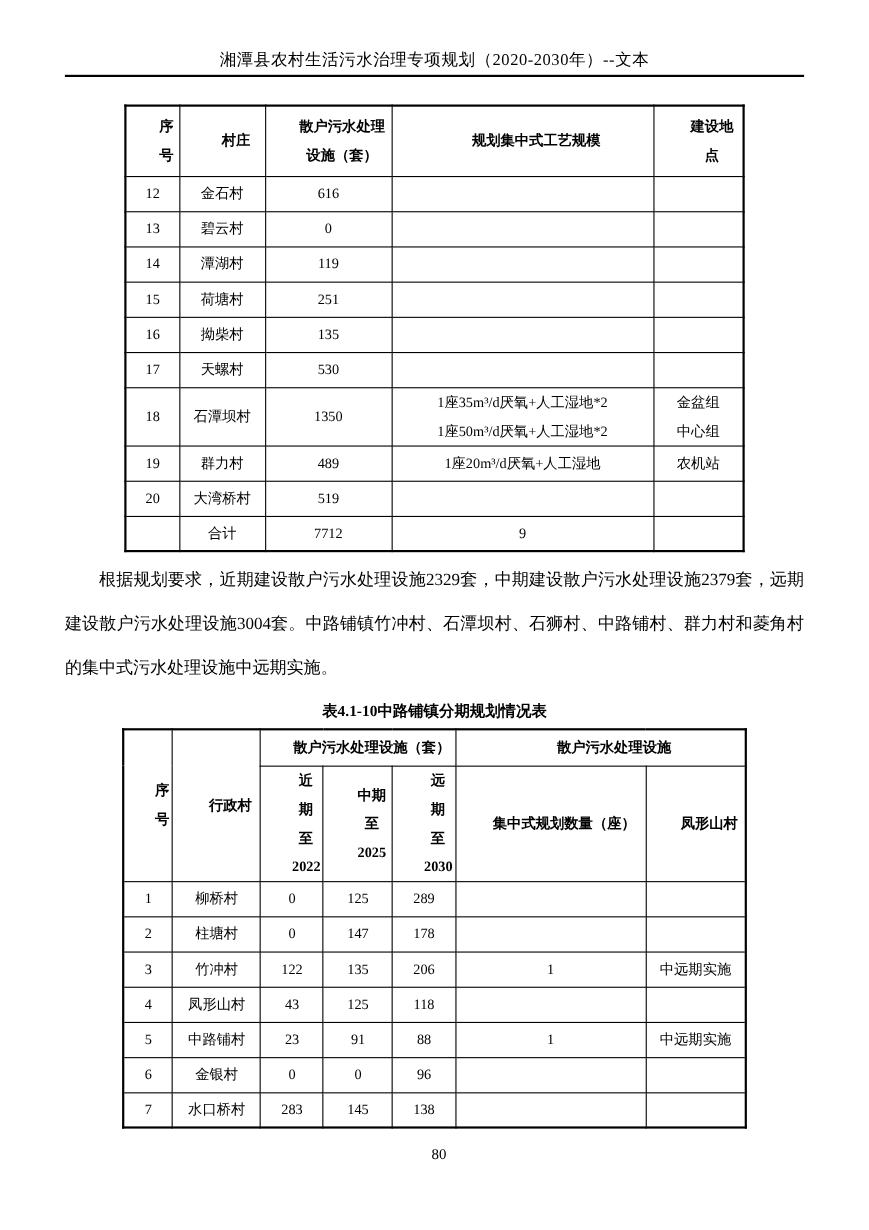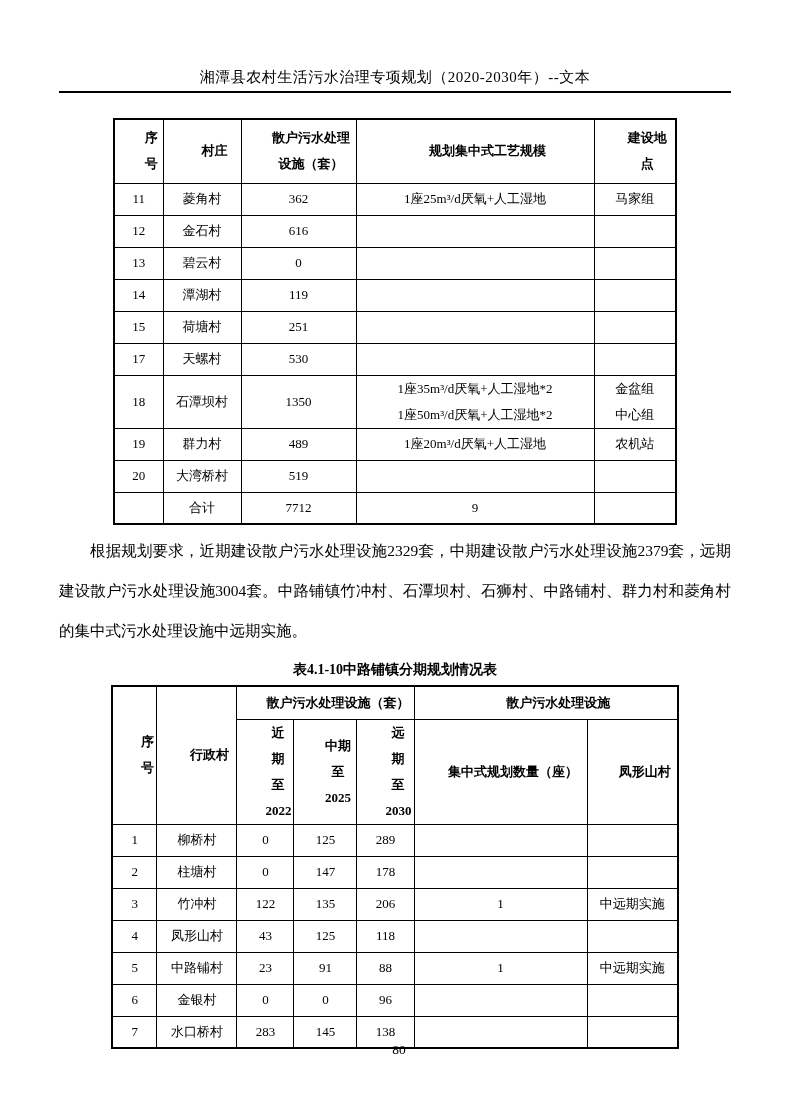--- a/index.html
+++ b/index.html
@@ -7,21 +7,21 @@
     position:relative;
     width:790px;height:1118px;
     background:#ffffff;
     color:#000;
     font-family:"Liberation Serif","DejaVu Serif",serif;
     overflow:hidden;
     box-sizing:border-box;
   }
   .doc-header{
     width:672px;margin:0 auto;
-    padding-top:68px;padding-bottom:4px;
+    padding-top:45px;padding-bottom:4px;
     border-bottom:2px solid #000;
   }
   .doc-title{
     text-align:center;
     font-size:15px;
     letter-spacing:0.5px;
     white-space:nowrap;
   }
   table{
     border-collapse:collapse;
@@ -90,27 +90,20 @@
       <tr>
         <th>序号</th>
         <th>村庄</th>
         <th>散户污水处理设施（套）</th>
         <th>规划集中式工艺规模</th>
         <th>建设地点</th>
       </tr>
     </thead>
     <tbody>
         <tr>
-          <td>11</td>
-          <td>菱角村</td>
-          <td>362</td>
-          <td>1座25m³/d厌氧+人工湿地</td>
-          <td>马家组</td>
-        </tr>
-        <tr>
           <td>12</td>
           <td>金石村</td>
           <td>616</td>
           <td></td>
           <td></td>
         </tr>
         <tr>
           <td>13</td>
           <td>碧云村</td>
           <td>0</td>
@@ -121,20 +114,27 @@
           <td>14</td>
           <td>潭湖村</td>
           <td>119</td>
           <td></td>
           <td></td>
         </tr>
         <tr>
           <td>15</td>
           <td>荷塘村</td>
           <td>251</td>
+          <td></td>
+          <td></td>
+        </tr>
+        <tr>
+          <td>16</td>
+          <td>拗柴村</td>
+          <td>135</td>
           <td></td>
           <td></td>
         </tr>
         <tr>
           <td>17</td>
           <td>天螺村</td>
           <td>530</td>
           <td></td>
           <td></td>
         </tr>

